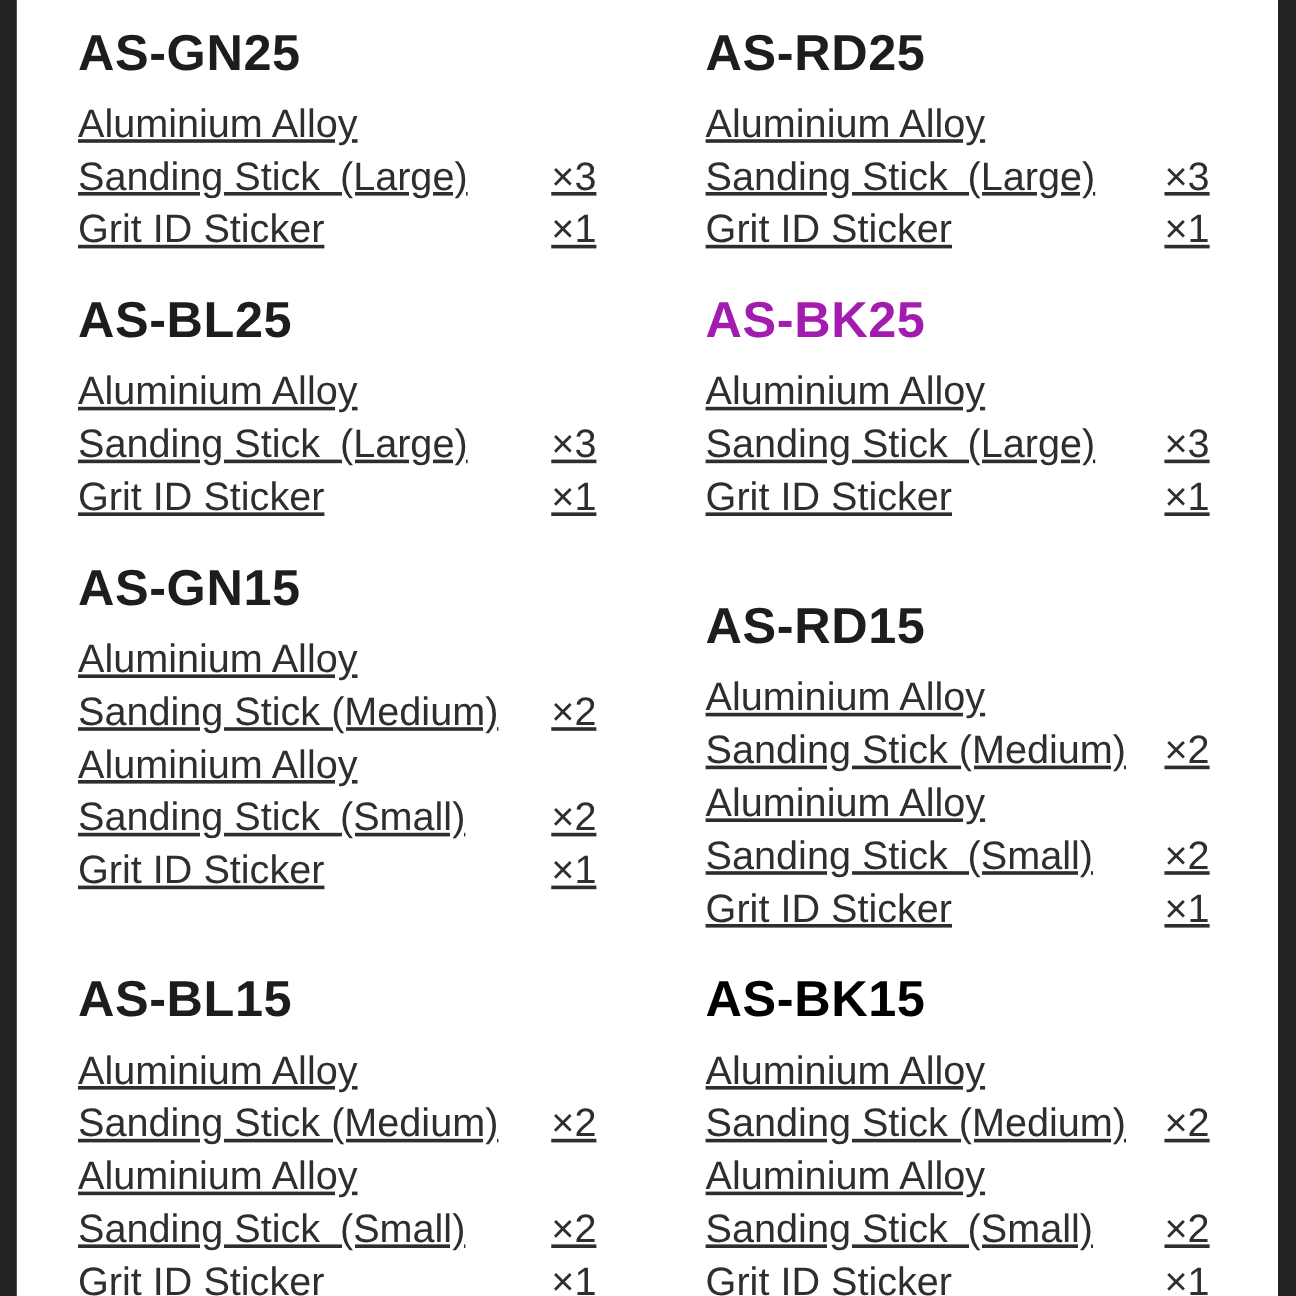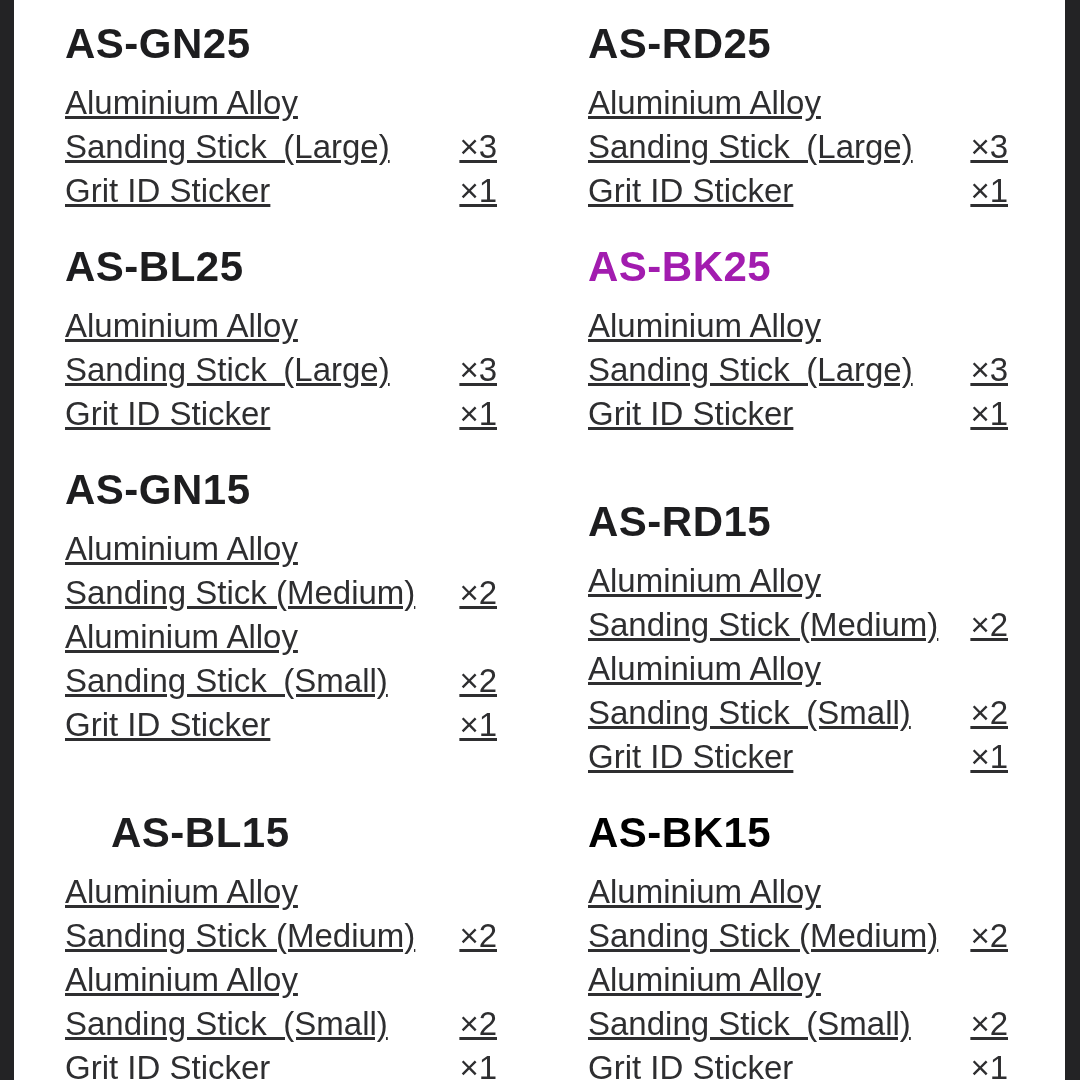--- a/index.html
+++ b/index.html
@@ -203,21 +203,21 @@
     </li>
 
     <li class="row" style="color: rgb(46, 46, 48);">
       <span class="label">Grit ID Sticker</span>
       <span class="qty">×1</span>
     </li>
   </ul>
     </section>
 
     <section class="product">
-      <h2 class="code" style="color: rgb(29, 29, 31); margin-left: 46px;">AS-BL15</h2>
+      <h2 class="code" style="color: rgb(29, 29, 31);">AS-BL15</h2>
       <ul class="rows">
     <li class="row" style="color: rgb(46, 46, 48);">
       <span class="label">Aluminium Alloy</span>
       <span class="qty"></span>
     </li>
 
     <li class="row" style="color: rgb(46, 46, 48);">
       <span class="label">Sanding Stick (Medium)</span>
       <span class="qty">×2</span>
     </li>

